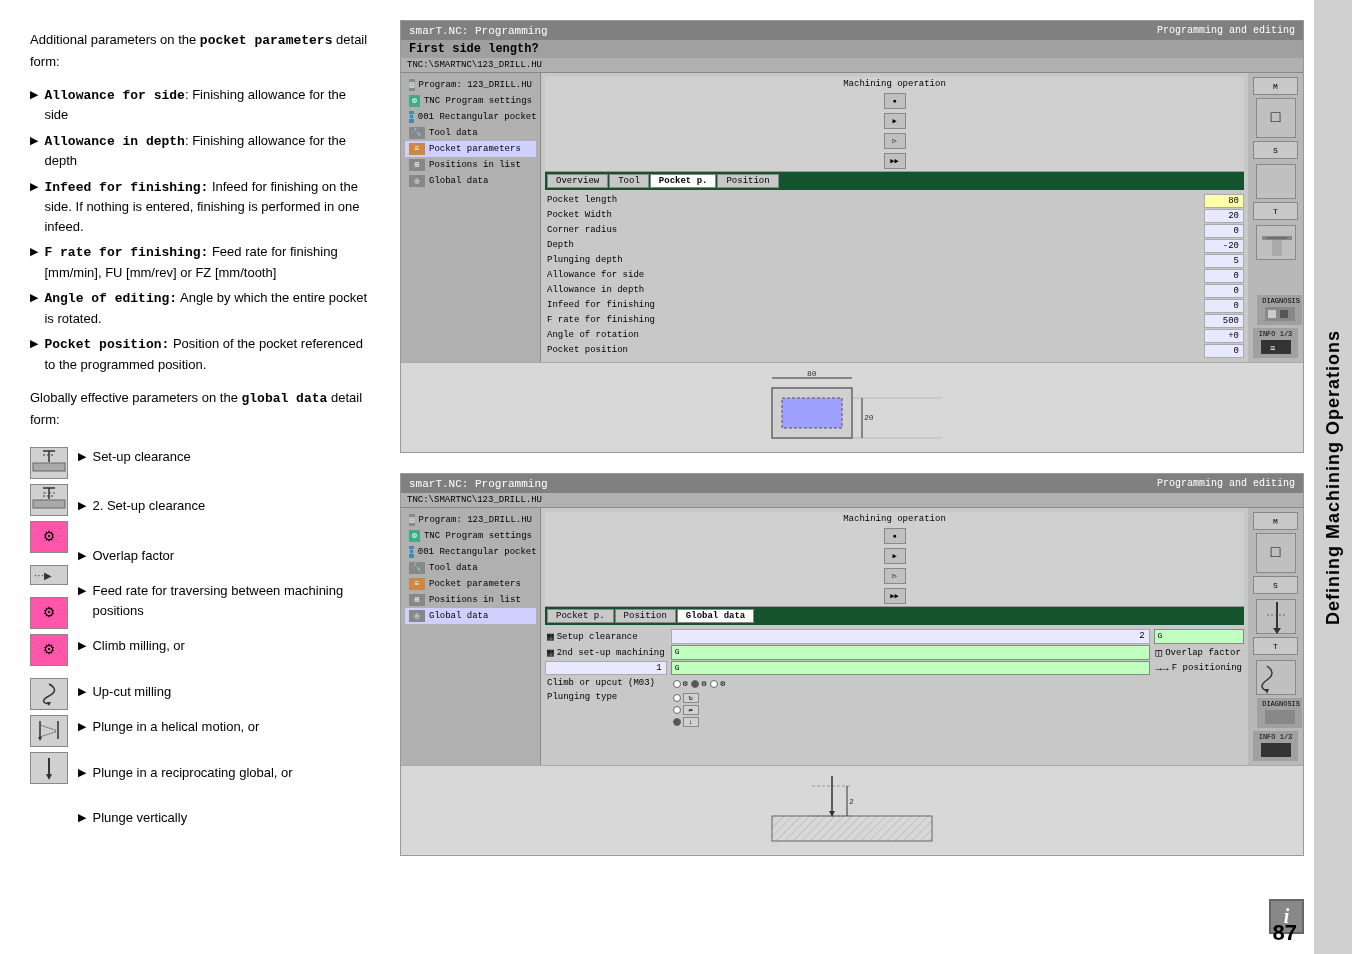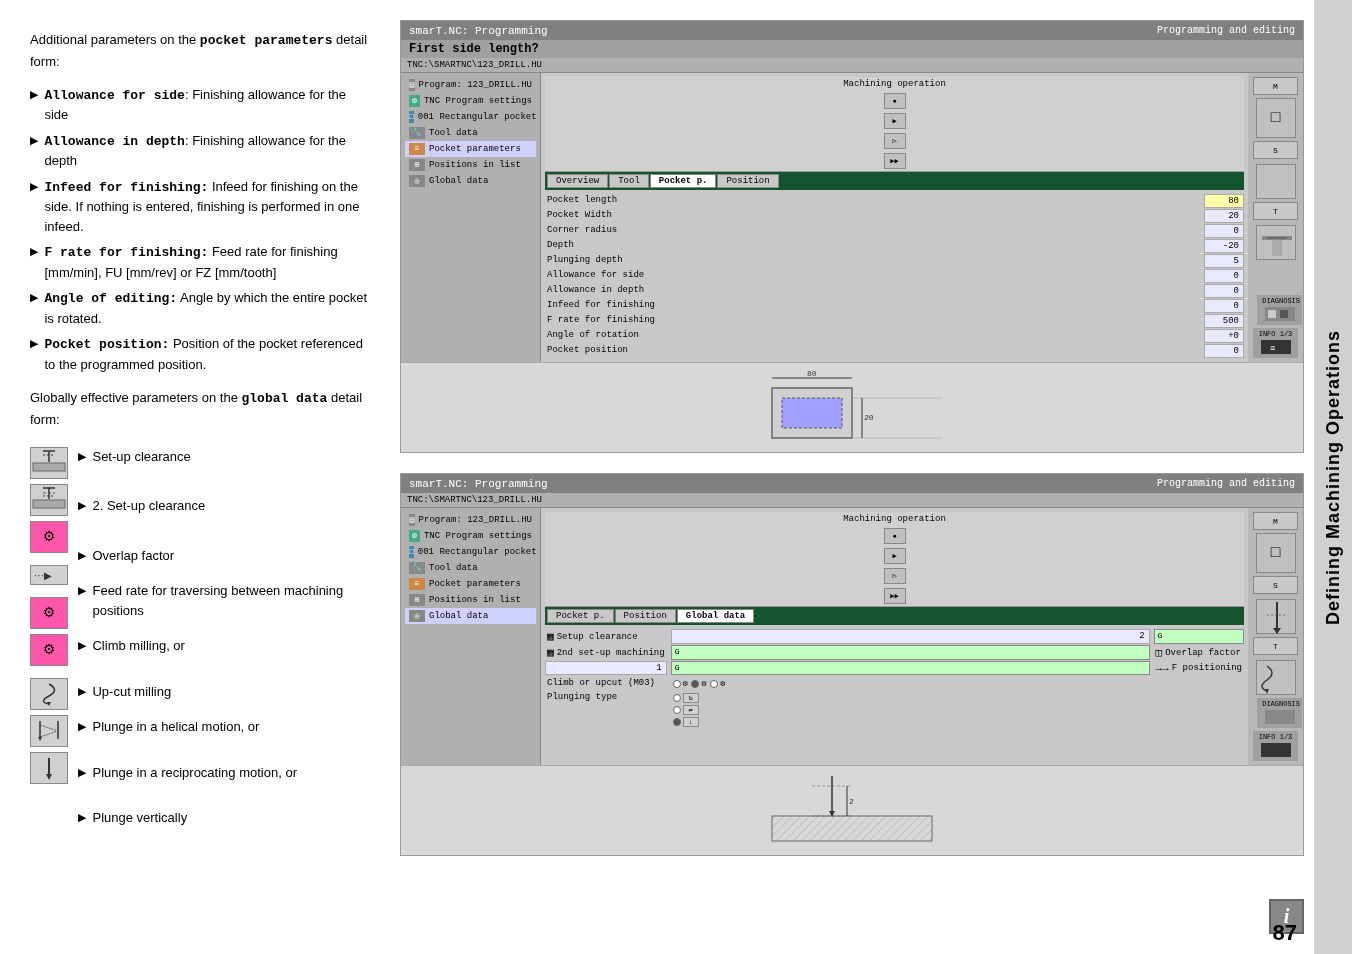--- a/index.html
+++ b/index.html
@@ -457,21 +457,21 @@
         <li style="margin-top: 26px;">
           <span class="bullet-arrow">▶</span>
           <span>Up-cut milling</span>
         </li>
         <li style="margin-top: 16px;">
           <span class="bullet-arrow">▶</span>
           <span>Plunge in a helical motion, or</span>
         </li>
         <li style="margin-top: 26px;">
           <span class="bullet-arrow">▶</span>
-          <span>Plunge in a reciprocating motion, or</span>
+          <span>Plunge in a reciprocating global, or</span>
         </li>
         <li style="margin-top: 26px;">
           <span class="bullet-arrow">▶</span>
           <span>Plunge vertically</span>
         </li>
       </ul>
     </div>
   </div>
 
   <div class="right-panels">

